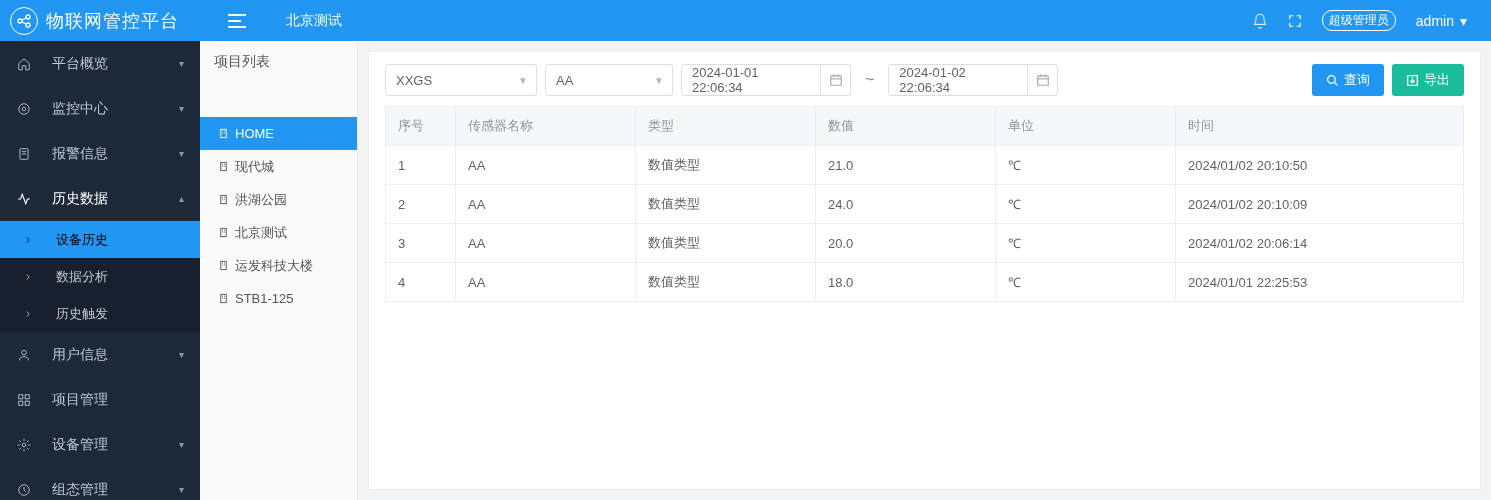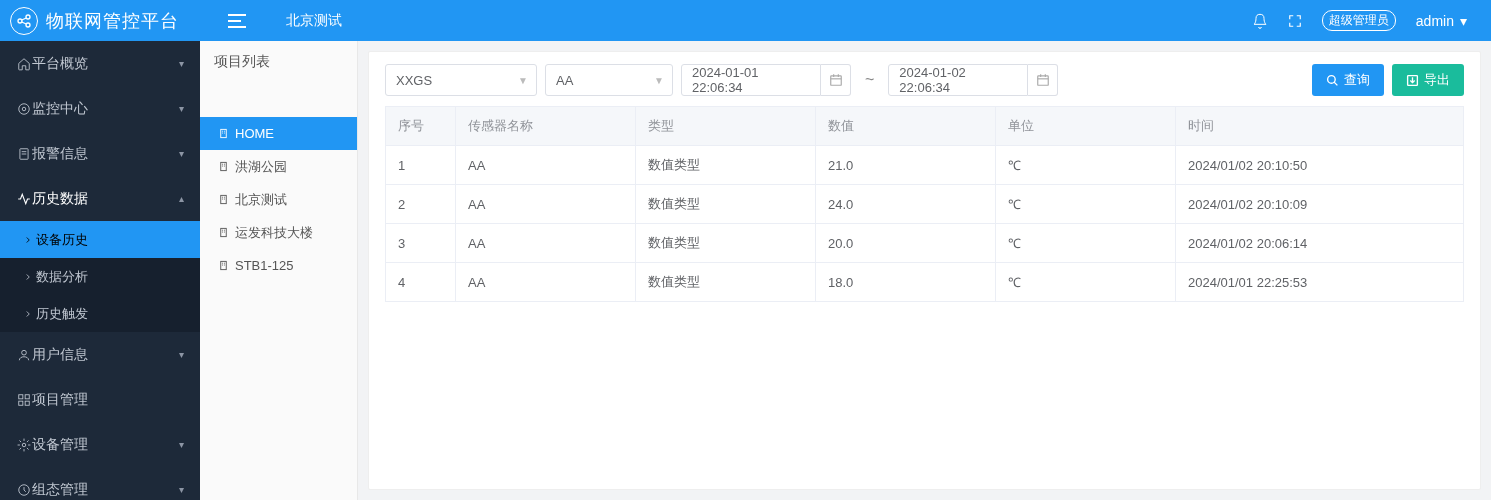--- a/index.html
+++ b/index.html
@@ -12,21 +12,21 @@
 .hamburger{width:18px;height:14px;display:flex;flex-direction:column;justify-content:space-between;}
 .hamburger span{height:2px;background:#fff;display:block;}
 .hamburger span:nth-child(2){width:70%;}
 .header-right{margin-left:auto;display:flex;align-items:center;gap:20px;padding-right:24px;}
 .badge-role{border:1px solid #fff;border-radius:10px;padding:1px 6px;font-size:12px;}
 .user-drop{display:flex;align-items:center;gap:6px;cursor:pointer;}
 .sidebar{position:absolute;left:0;top:41px;width:200px;height:459px;background:#1d2939;color:#c0c7d1;font-size:14px;overflow:hidden;}
 .nav-item{height:45px;display:flex;align-items:center;padding:0 16px;justify-content:space-between;cursor:pointer;}
 .nav-item.sub{background:#16202e;padding-left:20px;height:37px;font-size:13px;}
 .nav-item.sub.active{background:#2196f3;color:#000000;}
-.nav-left{display:flex;align-items:center;gap:1px;}
+.nav-left{display:flex;align-items:center;gap:21px;}
 .nav-icon{width:15px;display:inline-flex;justify-content:center;font-size:14px;}
 .caret{font-size:10px;color:#8c95a4;}
 .project-panel{position:absolute;left:200px;top:41px;width:158px;height:459px;background:#fafafa;border-right:1px solid #e8e8e8;}
 .project-title{padding:12px 14px 10px;font-size:14px;color:#555;}
 .proj-item{height:33px;display:flex;align-items:center;padding-left:18px;font-size:13px;color:#555;cursor:pointer;gap:6px;}
 .proj-item.active{background:#2196f3;color:#fff;margin-top:36px;}
 .proj-icon{font-size:11px;}
 .main-area{position:absolute;left:358px;top:41px;right:0;bottom:0;background:#f2f3f5;padding:10px;}
 .content-box{background:#fff;height:100%;padding:12px 16px;border:1px solid #eee;border-radius:2px;}
 .filter-bar{display:flex;align-items:center;gap:8px;margin-bottom:10px;}
@@ -227,20 +227,32 @@
         <span class="proj-icon">
           <svg width="11" height="11" viewBox="0 0 24 24" fill="none" stroke="currentColor" stroke-width="2">
             <rect x="6" y="3" width="12" height="18"></rect>
             <line x1="9" y1="7" x2="11" y2="7"></line>
             <line x1="13" y1="7" x2="15" y2="7"></line>
             <line x1="9" y1="11" x2="11" y2="11"></line>
             <line x1="13" y1="11" x2="15" y2="11"></line>
           </svg>
         </span>
         <span>HOME</span>
+      </div>
+      <div class="proj-item">
+        <span class="proj-icon">
+          <svg width="11" height="11" viewBox="0 0 24 24" fill="none" stroke="currentColor" stroke-width="2">
+            <rect x="6" y="3" width="12" height="18"></rect>
+            <line x1="9" y1="7" x2="11" y2="7"></line>
+            <line x1="13" y1="7" x2="15" y2="7"></line>
+            <line x1="9" y1="11" x2="11" y2="11"></line>
+            <line x1="13" y1="11" x2="15" y2="11"></line>
+          </svg>
+        </span>
+        <span>现代城</span>
       </div>
       <div class="proj-item">
         <span class="proj-icon">
           <svg width="11" height="11" viewBox="0 0 24 24" fill="none" stroke="currentColor" stroke-width="2">
             <rect x="6" y="3" width="12" height="18"></rect>
             <line x1="9" y1="7" x2="11" y2="7"></line>
             <line x1="13" y1="7" x2="15" y2="7"></line>
             <line x1="9" y1="11" x2="11" y2="11"></line>
             <line x1="13" y1="11" x2="15" y2="11"></line>
           </svg>

